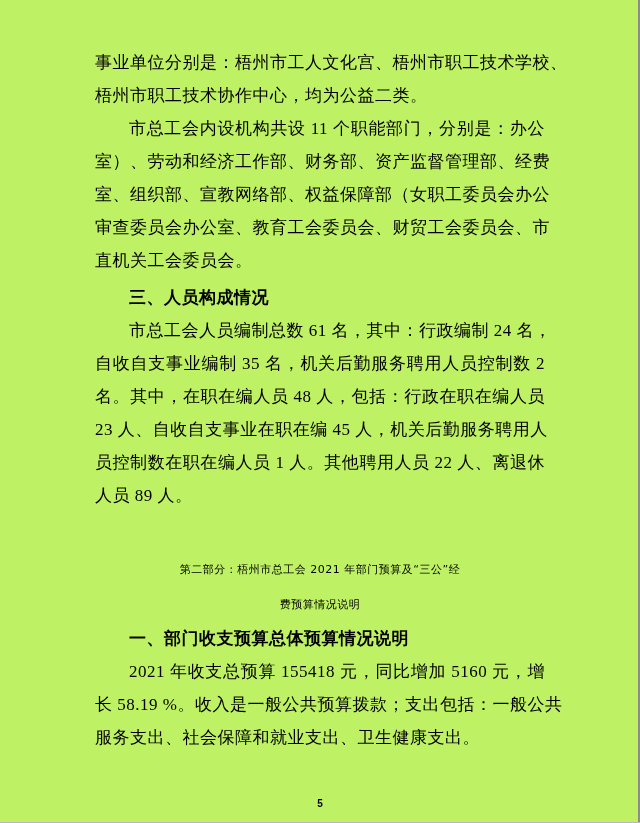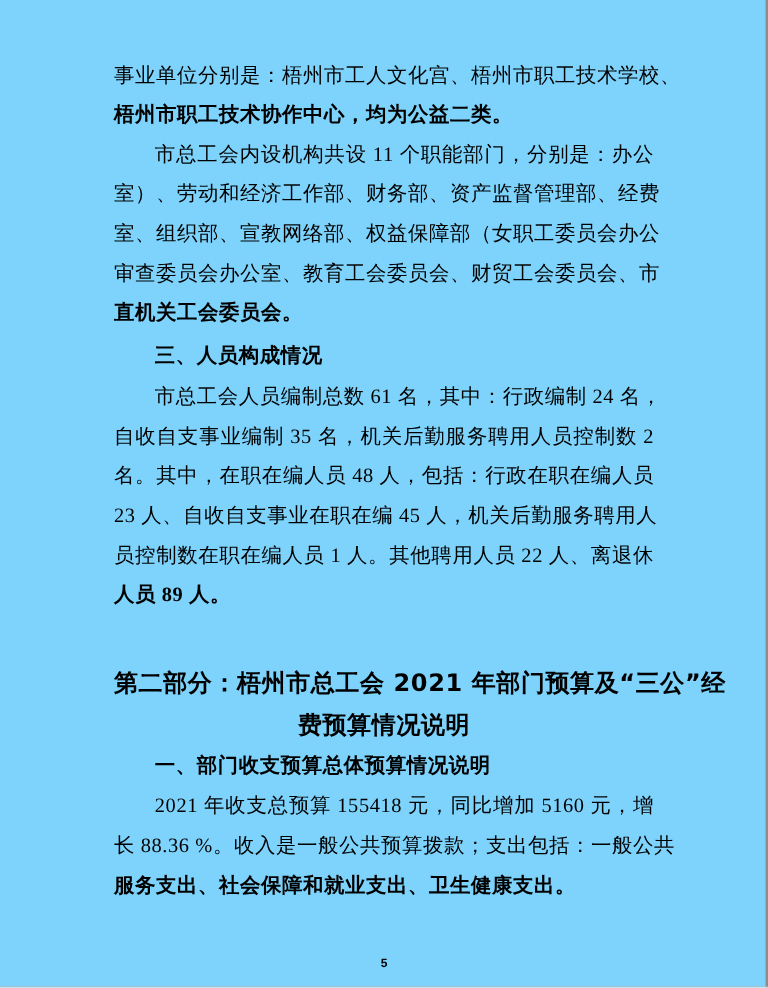--- a/index.html
+++ b/index.html
@@ -4,21 +4,21 @@
 <style>
   html, body {
     margin: 0;
     padding: 0;
     background: #ffffff;
   }
   .page {
     position: relative;
     width: 640px;
     height: 823px;
-    background: #7dd3fc;
+    background: #bef264;
     overflow: hidden;
     font-family: "Liberation Serif", "DejaVu Serif", serif;
     color: #000000;
     box-sizing: border-box;
   }
   .page-edge-right {
     position: absolute;
     top: 0;
     right: 0;
     width: 2px;
@@ -44,41 +44,40 @@
     line-height: 33px;
     height: 33px;
     white-space: nowrap;
     text-align: justify;
     text-align-last: justify;
     letter-spacing: 0.5px;
   }
   .line.last {
     text-align: left;
     text-align-last: left;
-    font-weight: bold;
   }
   .line.indent {
     text-indent: 2em;
   }
   .heading {
     font-family: "DejaVu Sans", "Liberation Sans", sans-serif;
     font-weight: 700;
     font-size: 17px;
     line-height: 33px;
     height: 33px;
     text-indent: 2em;
     letter-spacing: 0.5px;
     text-align: left;
     text-align-last: left;
     white-space: nowrap;
   }
   .part-heading {
     font-family: "DejaVu Sans", "Liberation Sans", sans-serif;
-    font-weight: 700;
-    font-size: 20px;
+    font-weight: 400;
+    font-size: 11px;
     line-height: 35px;
     text-align: center;
     letter-spacing: 0.5px;
     white-space: nowrap;
   }
   .gap-small { height: 4px; }
   .gap-section { height: 40px; }
   .page-number {
     position: absolute;
     left: 0;
@@ -128,21 +127,21 @@
 
     <div>
       <div class="part-heading">第二部分：梧州市总工会 2021 年部门预算及“三公”经</div>
       <div class="part-heading">费预算情况说明</div>
     </div>
 
     <div class="heading">一、部门收支预算总体预算情况说明</div>
 
     <div>
       <div class="line indent">2021 年收支总预算 155418 元，同比增加 5160 元，增</div>
-      <div class="line">长 88.36 %。收入是一般公共预算拨款；支出包括：一般公共</div>
+      <div class="line">长 58.19 %。收入是一般公共预算拨款；支出包括：一般公共</div>
       <div class="line last">服务支出、社会保障和就业支出、卫生健康支出。</div>
     </div>
 
   </div>
 
   <div class="page-number">5</div>
 
   <div class="page-edge-right"></div>
   <div class="page-edge-bottom"></div>
 

